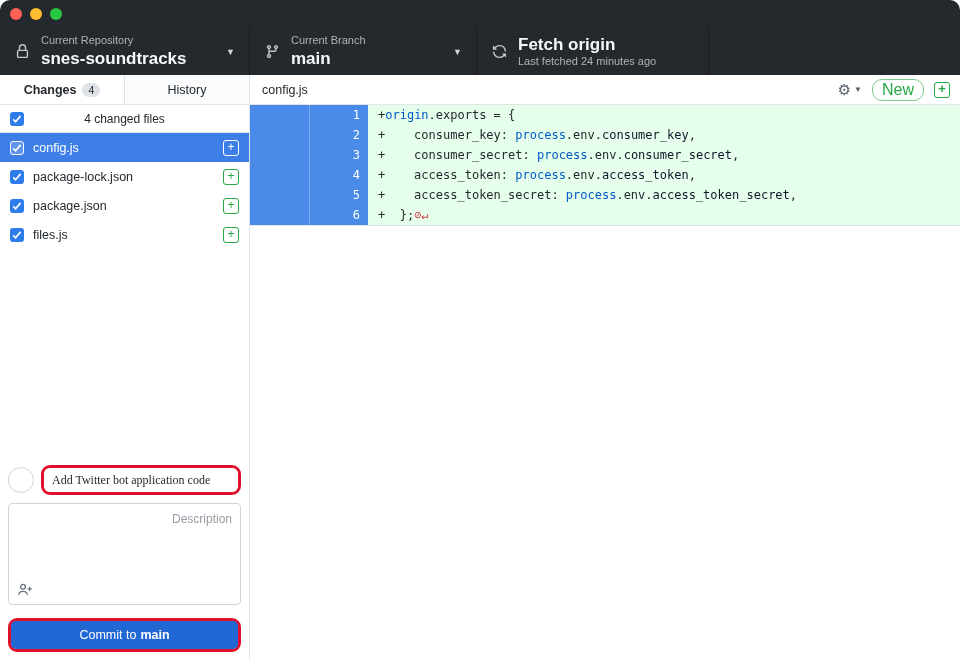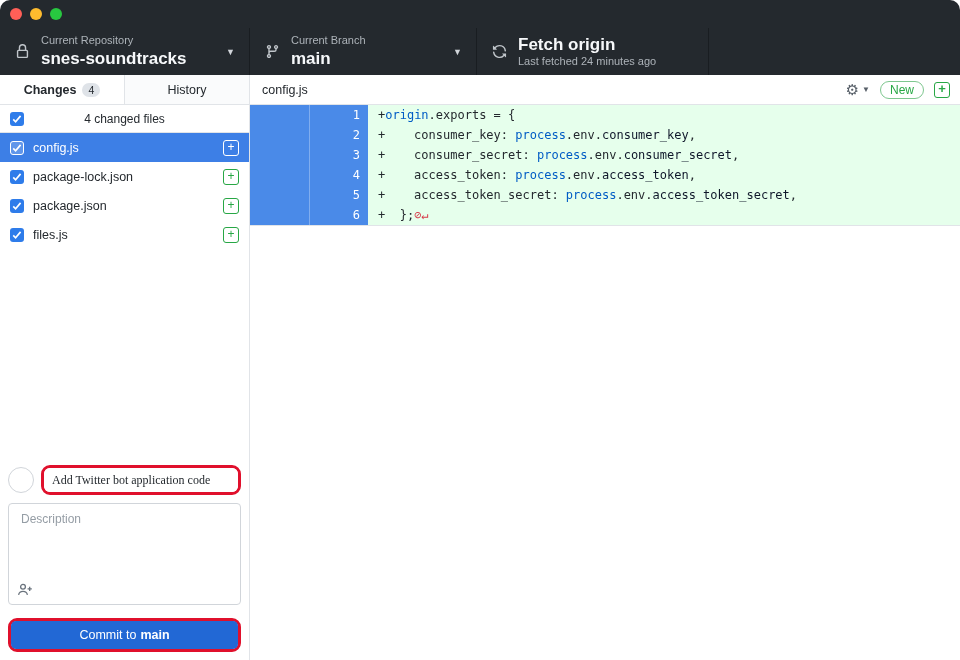--- a/index.html
+++ b/index.html
@@ -61,35 +61,35 @@
   .sidebar-spacer { flex:1; }
 
   
   .commit-area { flex:none; padding:0 8px 8px 8px; }
   .summary-row { display:flex; align-items:center; gap:7px; margin-bottom:8px; }
   .avatar { width:26px; height:26px; border-radius:50%; border:1px solid #d1d5da; background:#fff; flex:none; }
   .annotation { border:3px solid #e0102c; border-radius:9px; }
   .summary-annotation { flex:1; min-width:0; }
   .summary-input { width:100%; height:24px; border:none; border-radius:6px; padding:0 8px; font-size:12px; color:#24292e; outline:none; font-family:Liberation Serif, serif; background:#fff; }
   .desc-box { border:1px solid #d1d5da; border-radius:4px; height:102px; background:#fff; position:relative; }
-  .desc-input { position:absolute; top:8px; left:12px; right:8px; height:62px; border:none; resize:none; outline:none; background:transparent; font-family:"Liberation Sans", sans-serif; font-size:12px; color:#24292e; padding:0; }
+  .desc-input { position:absolute; top:8px; left:12px; right:8px; height:62px; border:none; resize:none; outline:none; background:transparent; font-family:"Liberation Sans", sans-serif; font-size:12px; color:#24292e; padding:0;text-align:right; }
   .desc-input::placeholder { color:#959da5; }
   .coauthor-icon { position:absolute; left:8px; bottom:7px; width:16px; height:16px; }
   .commit-annotation { margin-top:13px; }
   .commit-button { width:100%; height:28px; border:none; border-radius:5px; background:#2268d5; color:#fff; font-size:12.5px; font-family:"Liberation Sans", sans-serif; display:flex; align-items:center; justify-content:center; gap:4px; }
   .commit-button .branch-name { font-weight:bold; }
 
   
   .main { flex:1; display:flex; flex-direction:column; background:#fff; min-width:0; }
   .main-header { height:30px; flex:none; border-bottom:1px solid #e1e4e8; display:flex; align-items:center; padding:0 10px 0 12px; font-size:12.5px; color:#24292e; }
   .header-right { margin-left:auto; display:flex; align-items:center; gap:10px; }
   .gear-group { display:flex; align-items:center; gap:3px; color:#586069; }
   .gear-glyph { font-size:15px; line-height:1; }
   .gear-chevron { font-size:8px; }
-  .new-badge { border:1px solid #7ec78f; color:#28a745; border-radius:10px; padding:1px 9px; font-size:12px; }
+  .new-badge { border:1px solid #7ec78f; color:#28a745; border-radius:10px; padding:1px 9px; font-size:16px; }
   .plus-box { width:16px; height:16px; border:1.5px solid #28a745; border-radius:3px; color:#28a745; font-size:13px; line-height:12px; text-align:center; font-weight:bold; }
 
   
   .diff { flex:none; font-family:"DejaVu Sans Mono", monospace; font-size:12px; border-bottom:1px solid #e1e4e8; }
   .hunk-row { display:flex; height:21px; align-items:center; background:#f1f8ff; color:#57606a; }
   .hunk-gutter { width:118px; height:100%; flex:none; background:#dbedff; }
   .hunk-text { padding-left:10px; white-space:pre; }
   .diff-line { display:flex; height:20px; line-height:20px; }
   .gutter { width:59px; flex:none; background:#4a8ae8; color:#fff; text-align:right; padding-right:8px; }
   .gutter.new { border-left:1px solid rgba(255,255,255,0.3); }

